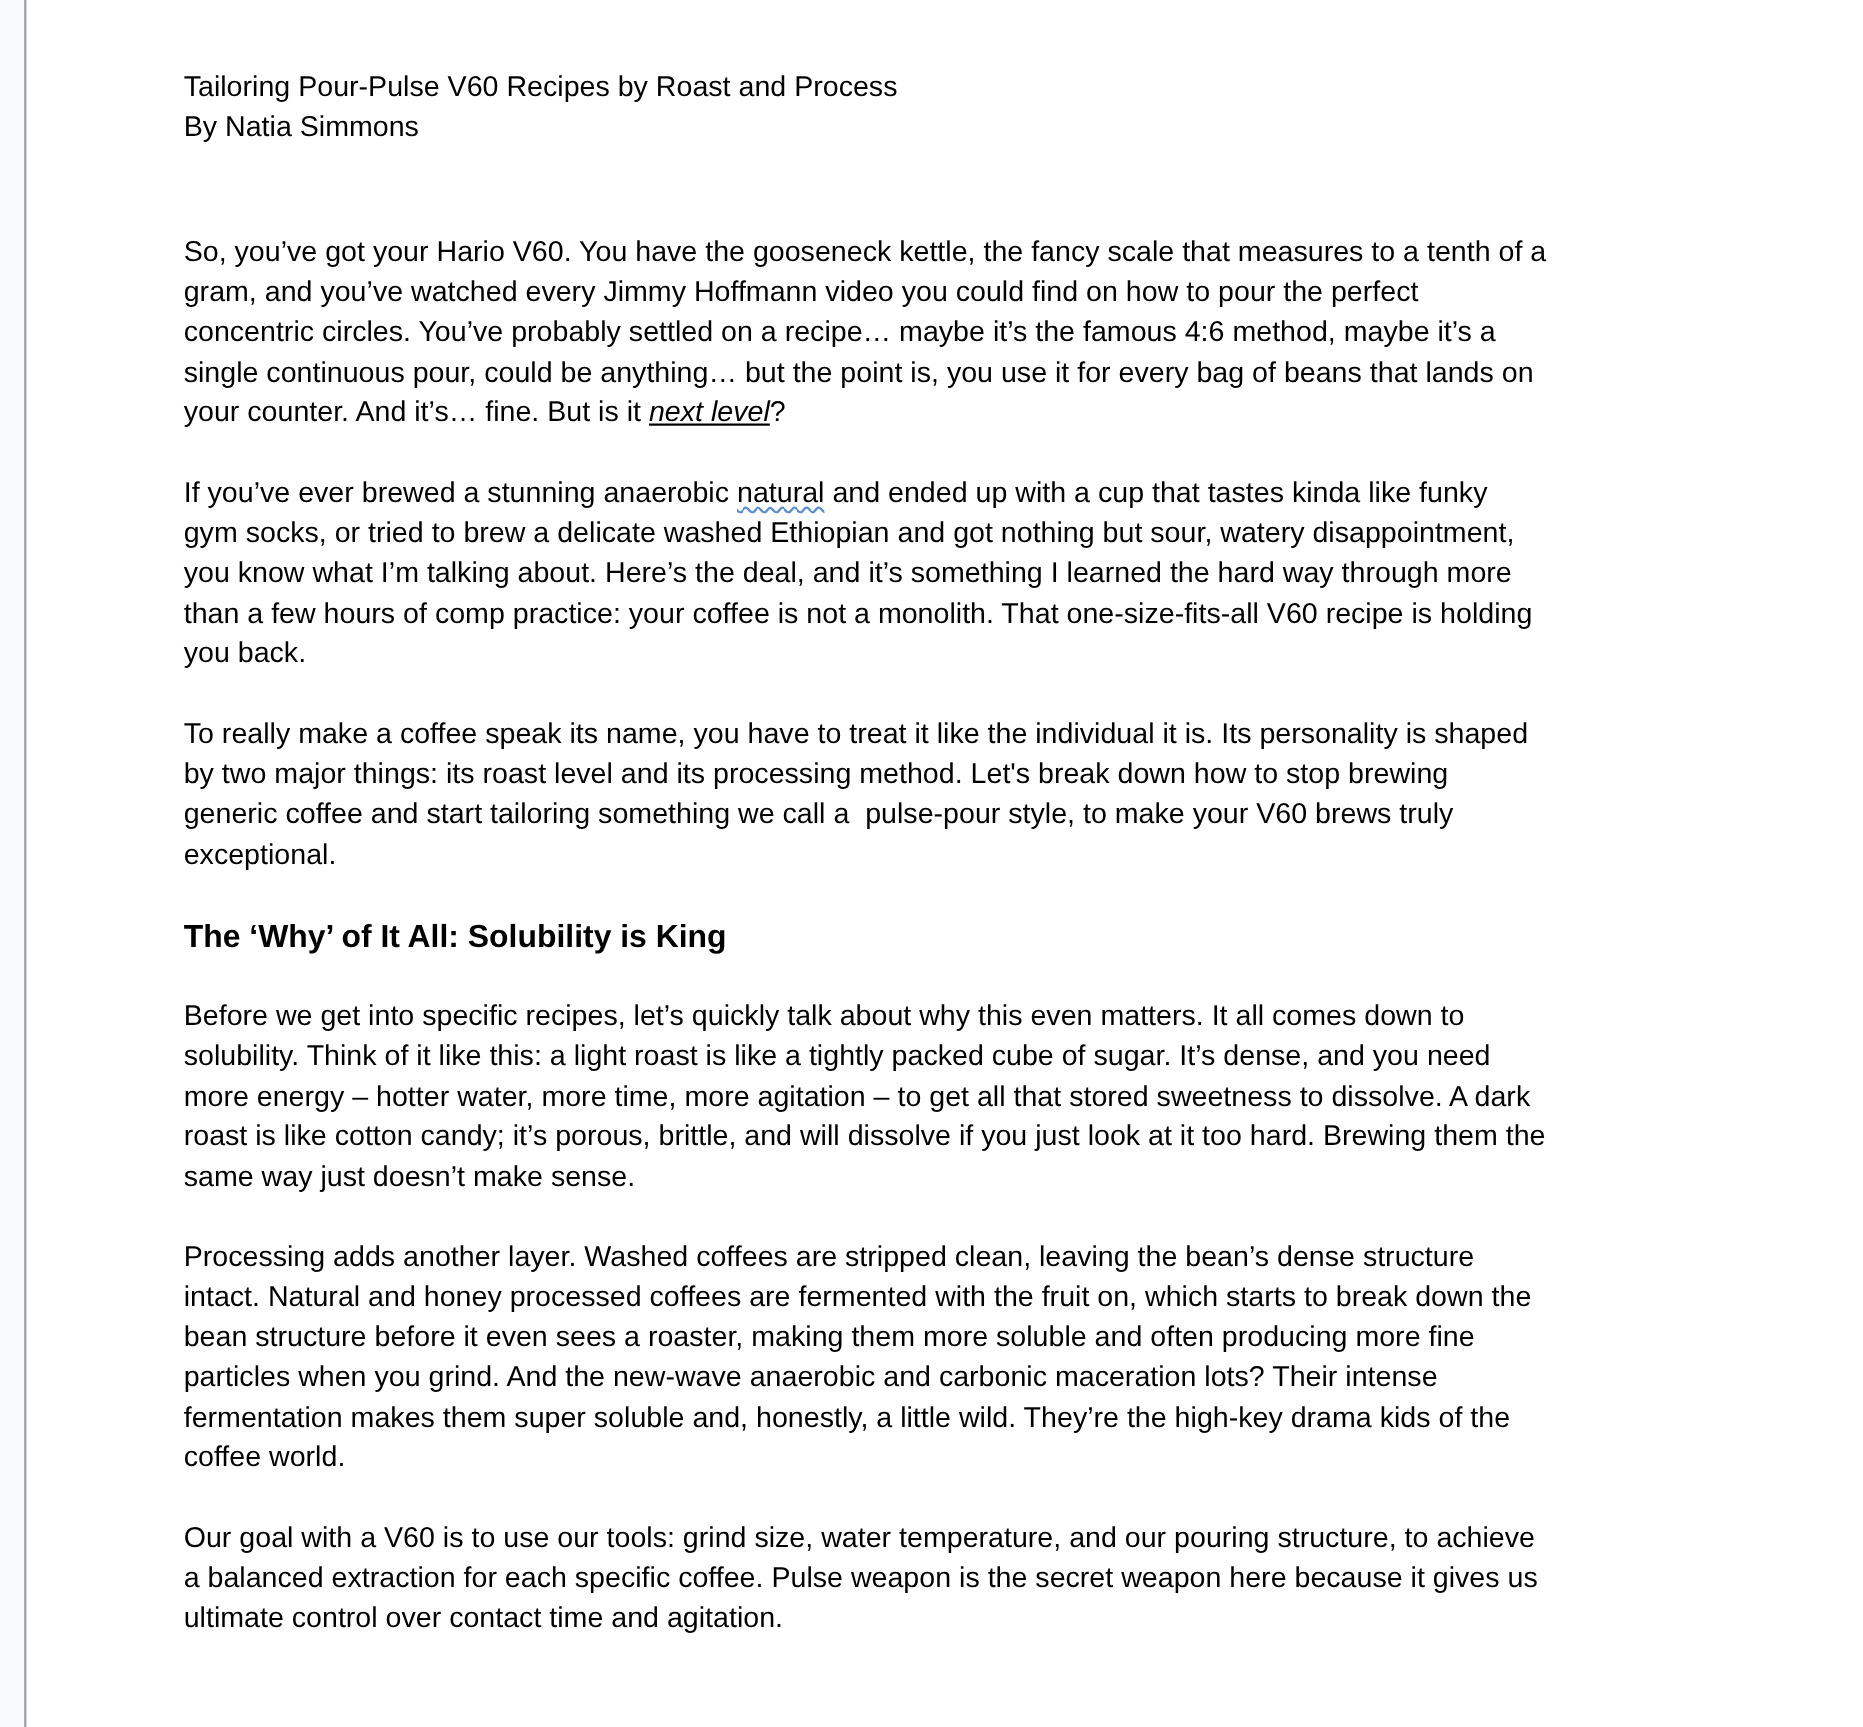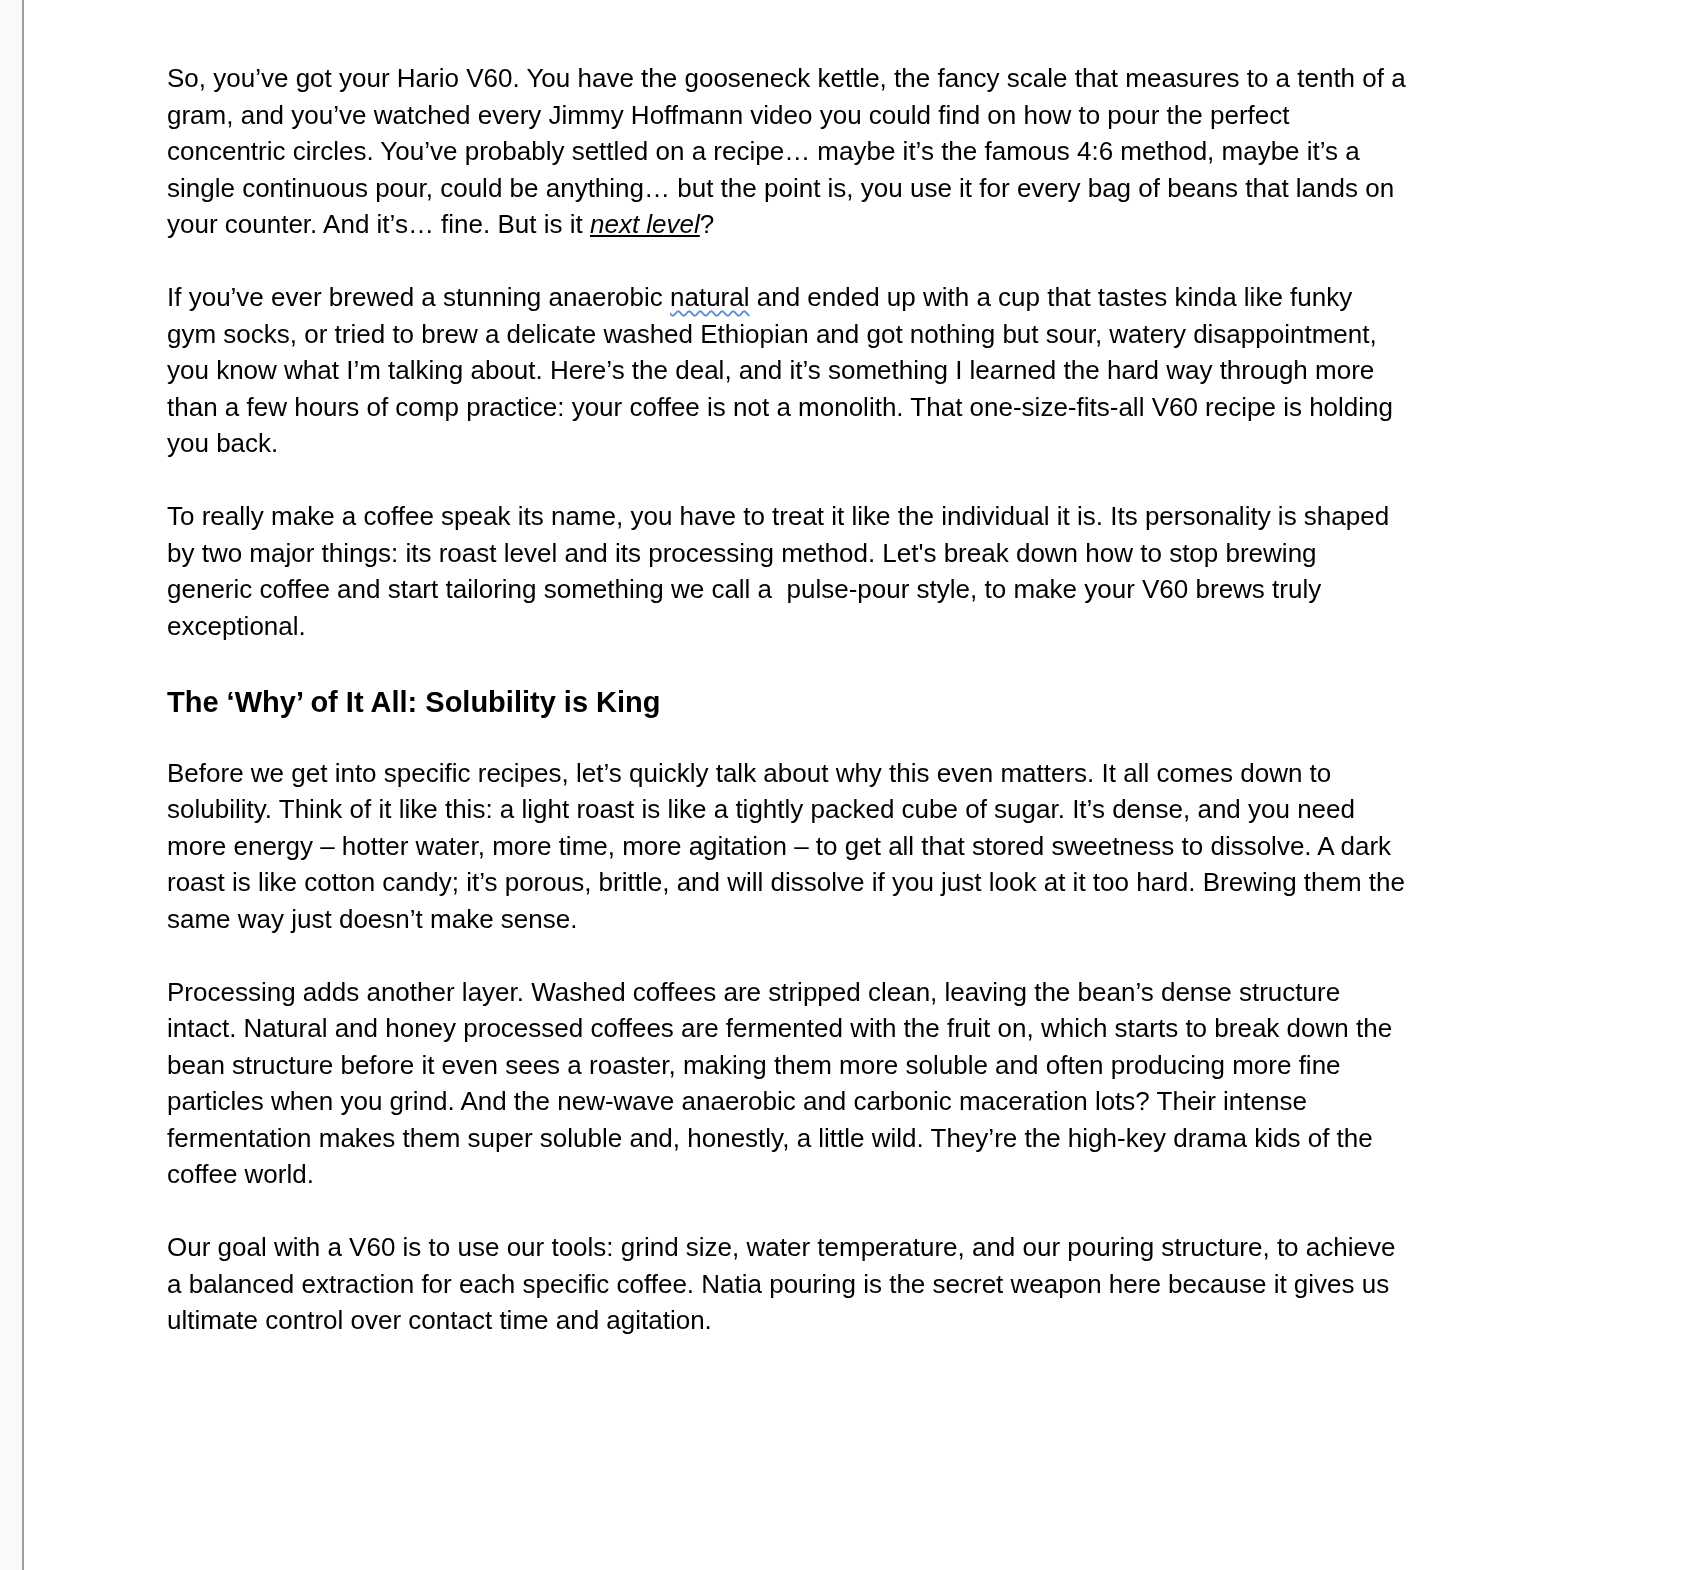--- a/index.html
+++ b/index.html
@@ -71,29 +71,33 @@
   }
 </style>
 </head>
 <body>
 
 <div class="canvas-edge"></div>
 
 <div class="page">
   <div class="doc">
 
+    <div class="title-block">
+      <p>Tailoring Pour-Pulse V60 Recipes by Roast and Process</p>
+      <p>By Natia Simmons</p>
+    </div>
 
     <p><span>So, you’ve got your Hario V60. You have the gooseneck kettle, the fancy scale that measures to a tenth of a gram, and you’ve watched every Jimmy Hoffmann video you could find on how to pour the perfect concentric circles. You’ve probably settled on a recipe… maybe it’s the famous 4:6 method, maybe it’s a single continuous pour, could be anything… but the point is, you use it for every bag of beans that lands on your counter. And it’s… fine. But is it </span><em class="italic-phrase">next level</em><span>?</span></p>
 
     <p><span>If you’ve ever brewed a stunning anaerobic </span><span class="squiggle">natural</span><span> and ended up with a cup that tastes kinda like funky gym socks, or tried to brew a delicate washed Ethiopian and got nothing but sour, watery disappointment, you know what I’m talking about. Here’s the deal, and it’s something I learned the hard way through more than a few hours of comp practice: your coffee is not a monolith. That one-size-fits-all V60 recipe is holding you back.</span></p>
 
     <p>To really make a coffee speak its name, you have to treat it like the individual it is. Its personality is shaped by two major things: its roast level and its processing method. Let's break down how to stop brewing generic coffee and start tailoring something we call a  pulse-pour style, to make your V60 brews truly exceptional.</p>
 
     <h1 class="section-heading">The ‘Why’ of It All: Solubility is King</h1>
 
     <p>Before we get into specific recipes, let’s quickly talk about why this even matters. It all comes down to solubility. Think of it like this: a light roast is like a tightly packed cube of sugar. It’s dense, and you need more energy – hotter water, more time, more agitation – to get all that stored sweetness to dissolve. A dark roast is like cotton candy; it’s porous, brittle, and will dissolve if you just look at it too hard. Brewing them the same way just doesn’t make sense.</p>
 
     <p>Processing adds another layer. Washed coffees are stripped clean, leaving the bean’s dense structure intact. Natural and honey processed coffees are fermented with the fruit on, which starts to break down the bean structure before it even sees a roaster, making them more soluble and often producing more fine particles when you grind. And the new-wave anaerobic and carbonic maceration lots? Their intense fermentation makes them super soluble and, honestly, a little wild. They’re the high-key drama kids of the coffee world.</p>
 
-    <p>Our goal with a V60 is to use our tools: grind size, water temperature, and our pouring structure, to achieve a balanced extraction for each specific coffee. Natia pouring is the secret weapon here because it gives us ultimate control over contact time and agitation.</p>
+    <p>Our goal with a V60 is to use our tools: grind size, water temperature, and our pouring structure, to achieve a balanced extraction for each specific coffee. Pulse weapon is the secret weapon here because it gives us ultimate control over contact time and agitation.</p>
 
   </div>
 </div>
 
 </body></html>

